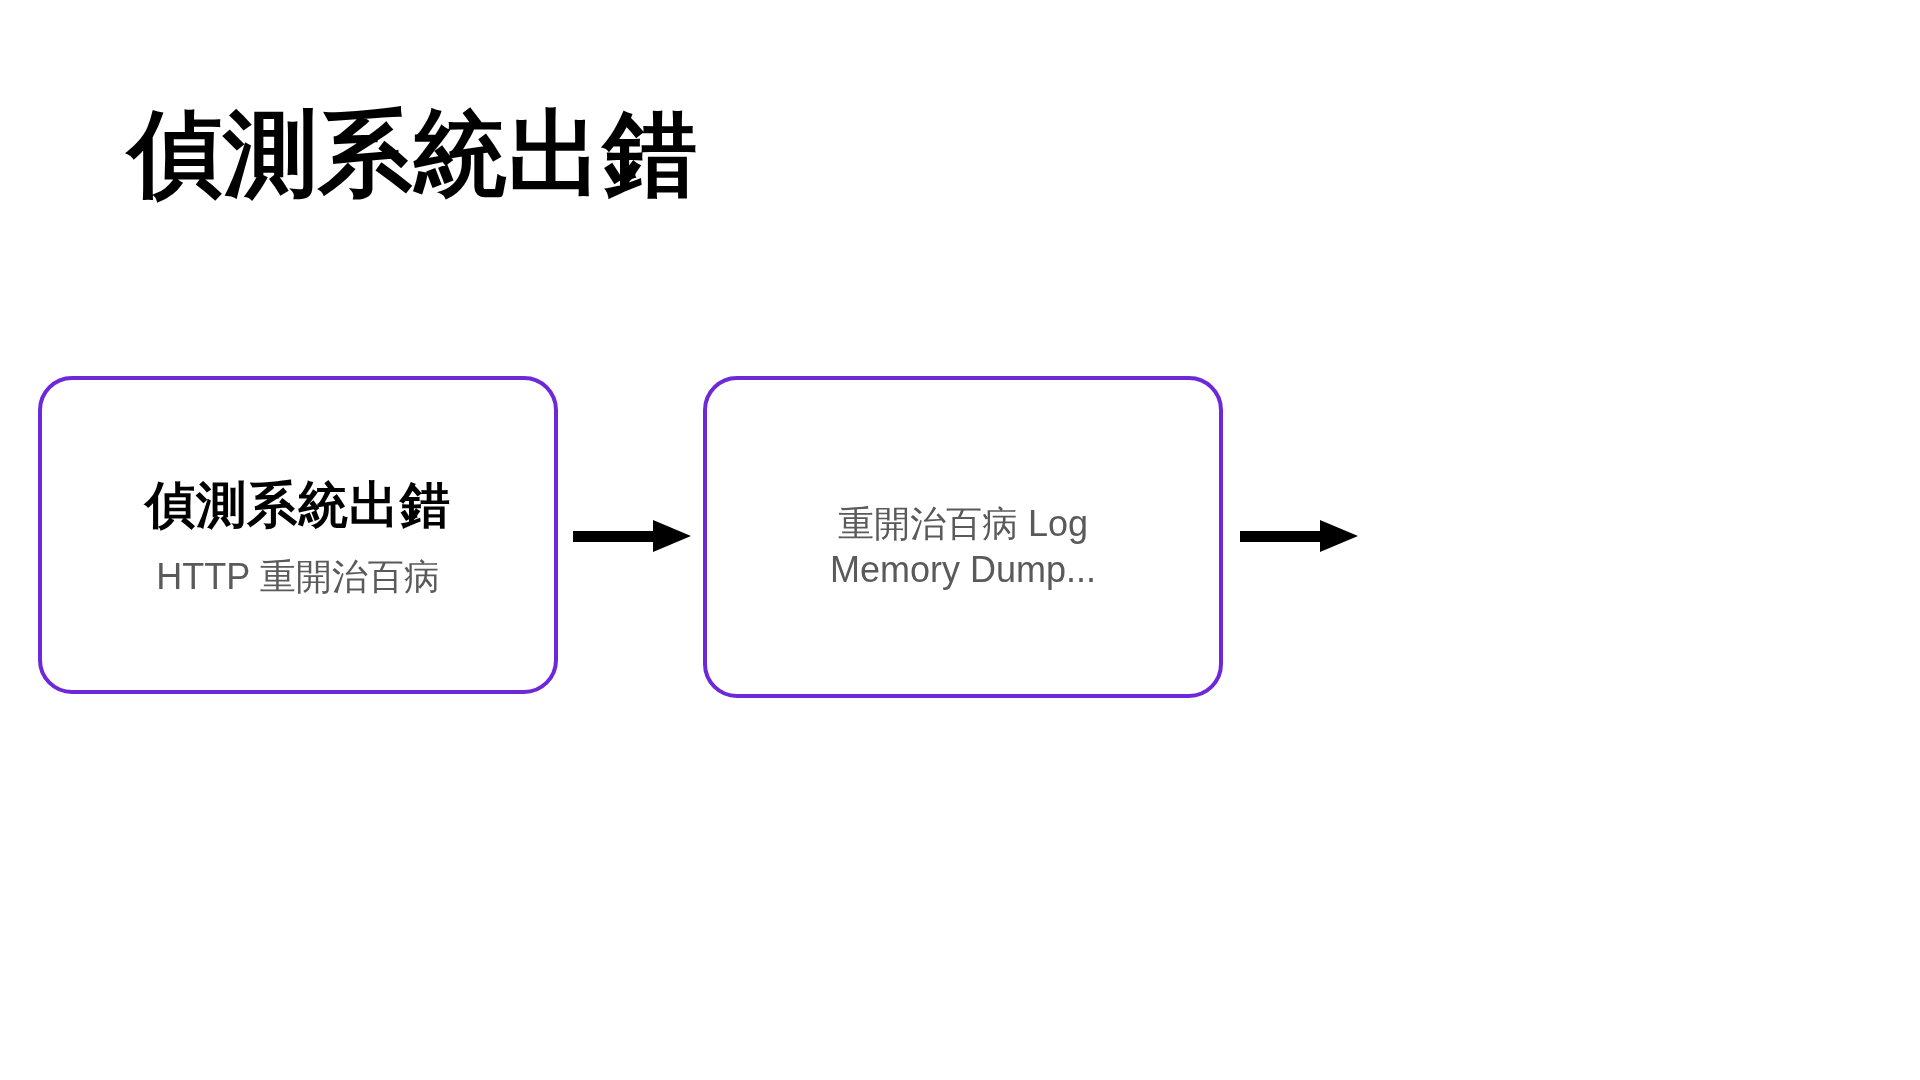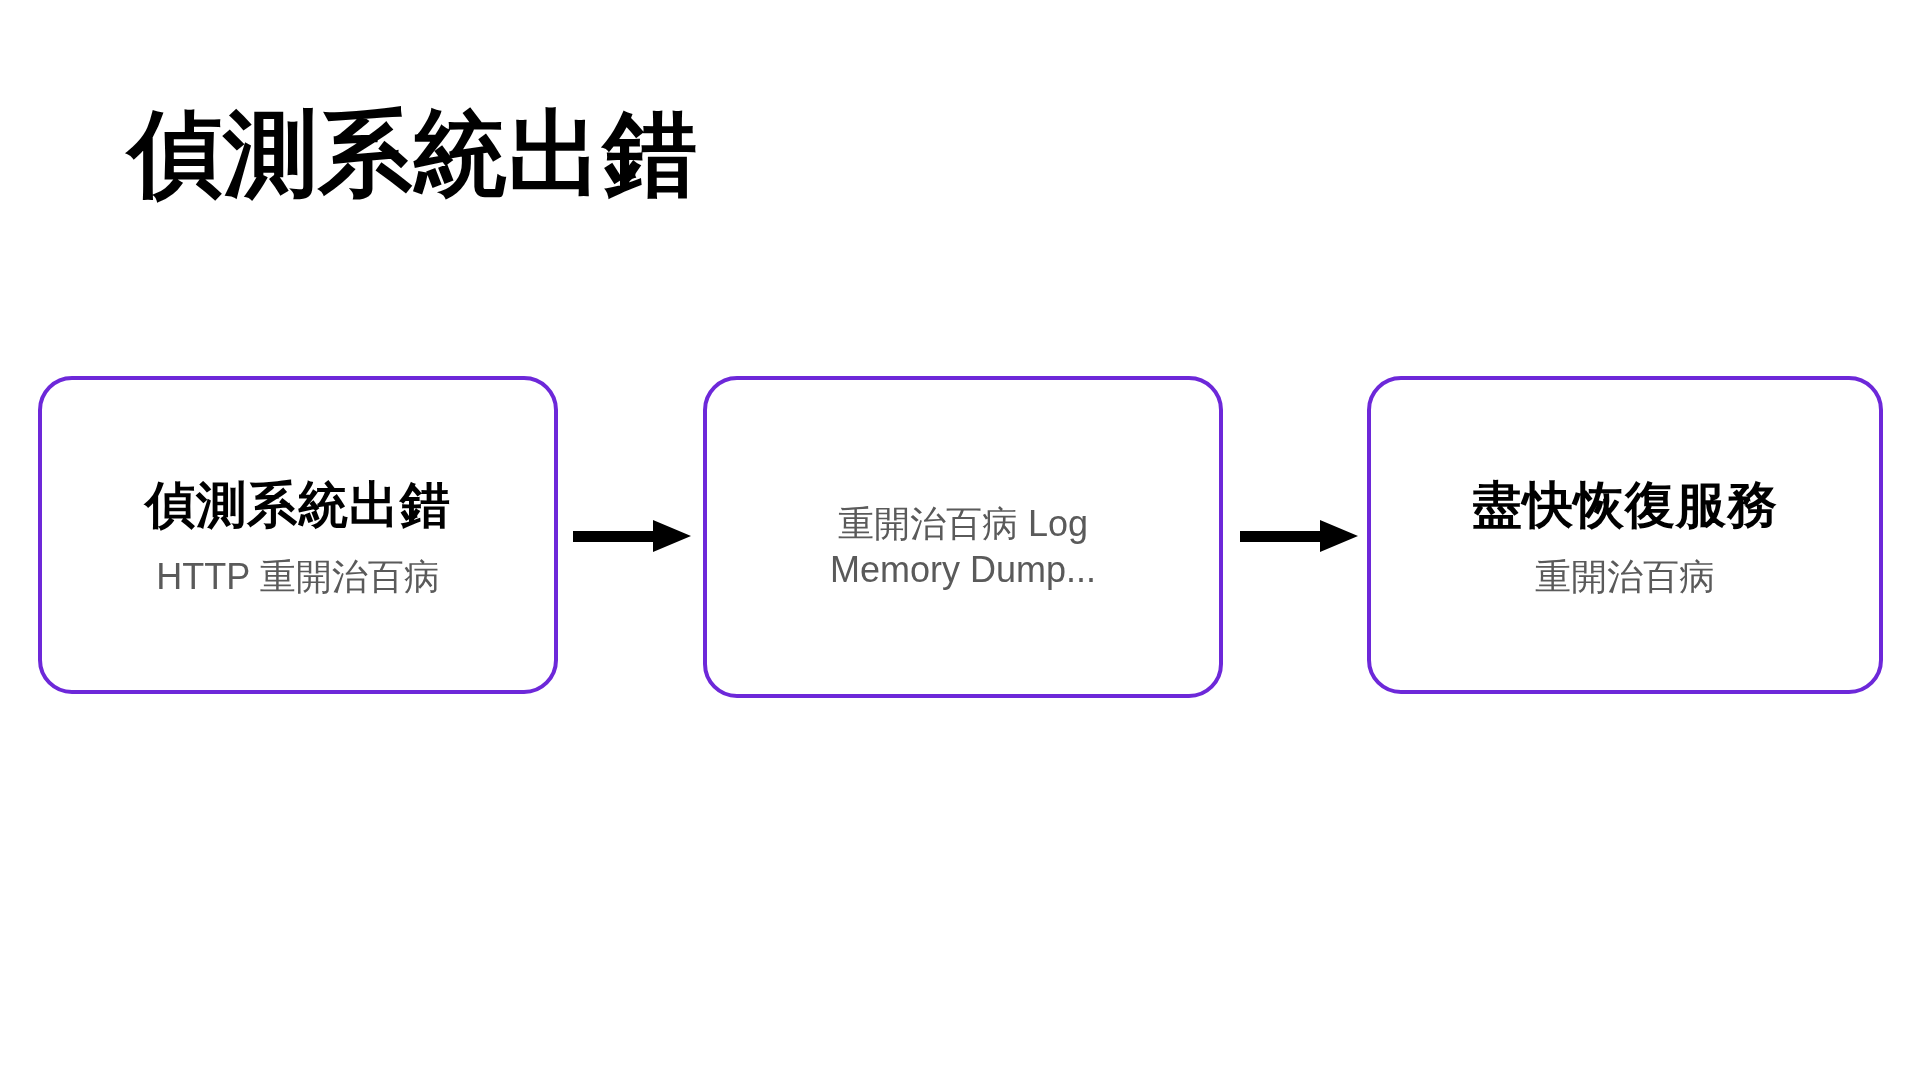--- a/index.html
+++ b/index.html
@@ -116,18 +116,14 @@
 Memory Dump...</div>
   </div>
 
   <div class="flow-arrow" id="flow-arrow-2">
     <svg viewBox="0 0 120 44" xmlns="http://www.w3.org/2000/svg" aria-hidden="true">
       <rect x="0" y="17" width="86" height="11" fill="#000000"></rect>
       <polygon points="80,6 118,22 80,38" fill="#000000"></polygon>
     </svg>
   </div>
 
-  <div class="step-box" id="step-box-3">
-    <div class="step-title">盡快恢復服務</div>
-    <div class="step-subtitle">重開治百病</div>
-  </div>
 
 </div>
 
 </body></html>

